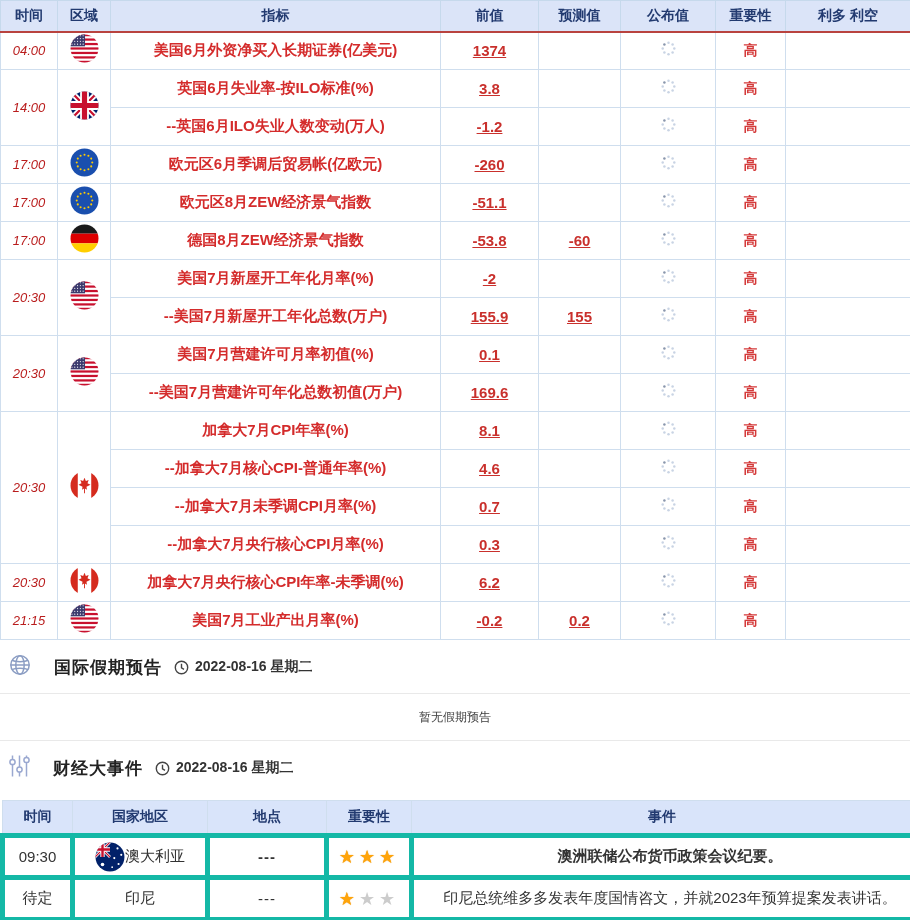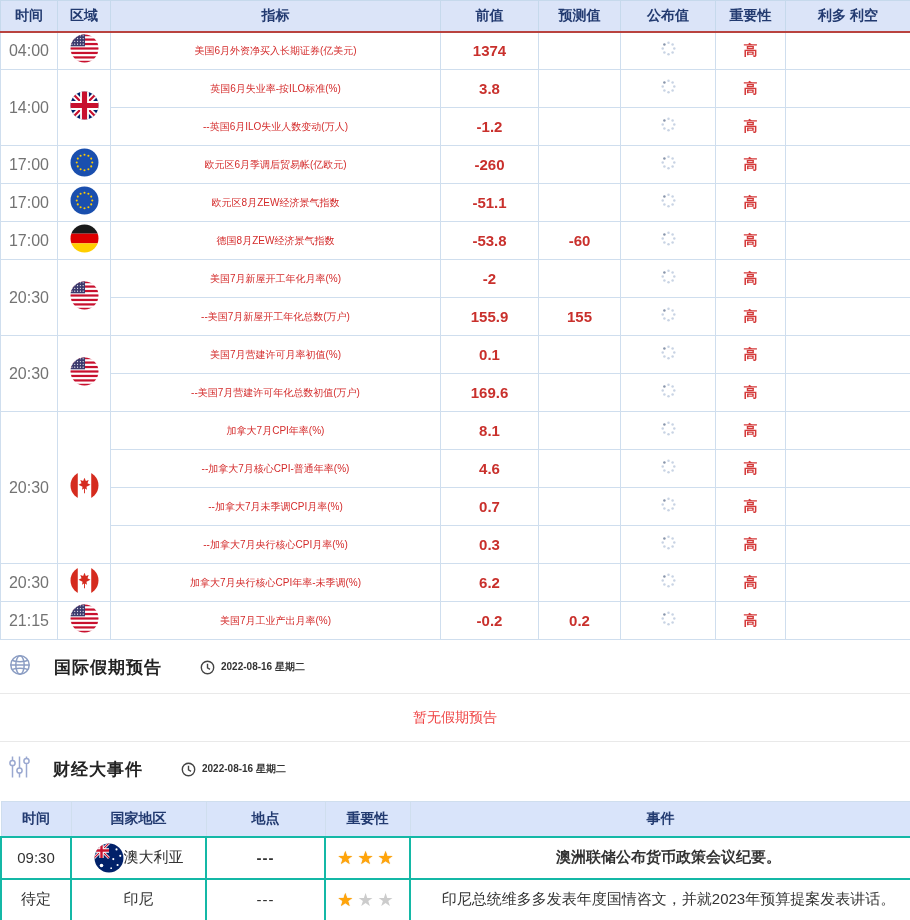--- a/index.html
+++ b/index.html
@@ -6,41 +6,41 @@
   html,body { width:910px; height:920px; overflow:hidden; background:#fff;
               font-family:"Liberation Sans","DejaVu Sans",sans-serif; }
 
   
   .cal-table { width:910px; table-layout:fixed; border-collapse:collapse; }
   .cal-table th {
     background:#dbe4f8; color:#223a70; font-size:14px; font-weight:bold;
     height:31px; border:1px solid #c6d9ec; border-bottom:2px solid #b9433f;
   }
   .cal-table td { border:1px solid #cfdeee; text-align:center; height:38px; background:#fff; }
-  .cell-time { font-size:16px; color:#737373; }
-  .cell-indicator { text-align:left; color:#d42b2b; font-weight:normal; font-size:10px; }
-  .cell-value { color:#c9302c; font-weight:bold; font-size:15px; }
+  .cell-time { font-size:13px; color:#b91c1c;font-style:italic; }
+  .cell-indicator { text-align:left; color:#d42b2b; font-weight:bold; font-size:15px; }
+  .cell-value { color:#c9302c; font-weight:bold; font-size:15px;text-decoration:underline; }
   .cell-importance { color:#d43a3a; font-weight:bold; font-size:14px; }
   .flag-wrap { display:inline-flex; align-items:center; justify-content:center; }
 
   
   .section-head { display:flex; align-items:center; padding:13px 0 12px 8px; }
   .section-title { font-size:17px; font-weight:bold; color:#222; margin-left:22px; letter-spacing:1px; }
-  .section-date { margin-left:38px; display:flex; align-items:center; font-size:10px; font-weight:bold; color:#333; }
+  .section-date { margin-left:12px; display:flex; align-items:center; font-size:14px; font-weight:bold; color:#333; }
   .section-date .clock { display:inline-flex; margin-right:6px; }
   .divider { border-top:1px solid #e9e9e9; }
-  .empty-msg { text-align:center; font-size:14px; color:#ef4444; padding:15px 0 14px 0; }
+  .empty-msg { text-align:center; font-size:12px; color:#404040; padding:15px 0 14px 0; }
 
   
   .events-table { width:910px; table-layout:fixed; border-collapse:collapse; margin-top:6px; }
   .events-table th {
     background:#d9e4fa; color:#223a70; font-size:14px; font-weight:bold;
     height:35px; border:1px solid #cfdeee;
   }
-  .events-table td { border:2px solid #14b8a6; height:42px; text-align:center; font-size:15px; color:#333; background:#fff; }
+  .events-table td { border:5px solid #14b8a6; height:42px; text-align:center; font-size:15px; color:#333; background:#fff; }
   .country-wrap { display:flex; align-items:center; justify-content:center; gap:0; font-size:15px; color:#333; }
   .cell-event { text-align:left; padding-left:16px; }
   .event-highlight { color:#d42b2b; font-weight:bold; }
   .event-normal { color:#555; }
   .loc-highlight { color:#d43a3a; font-weight:bold; letter-spacing:1px; }
   .loc-normal { color:#6b5d52; letter-spacing:1px; }
   .stars { font-size:18px; letter-spacing:4px; white-space:nowrap; }
   .star-gold { color:#ffa40a; text-shadow:0 0 1px #e08a00; }
   .star-gray { color:#ccc; }
 </style>

